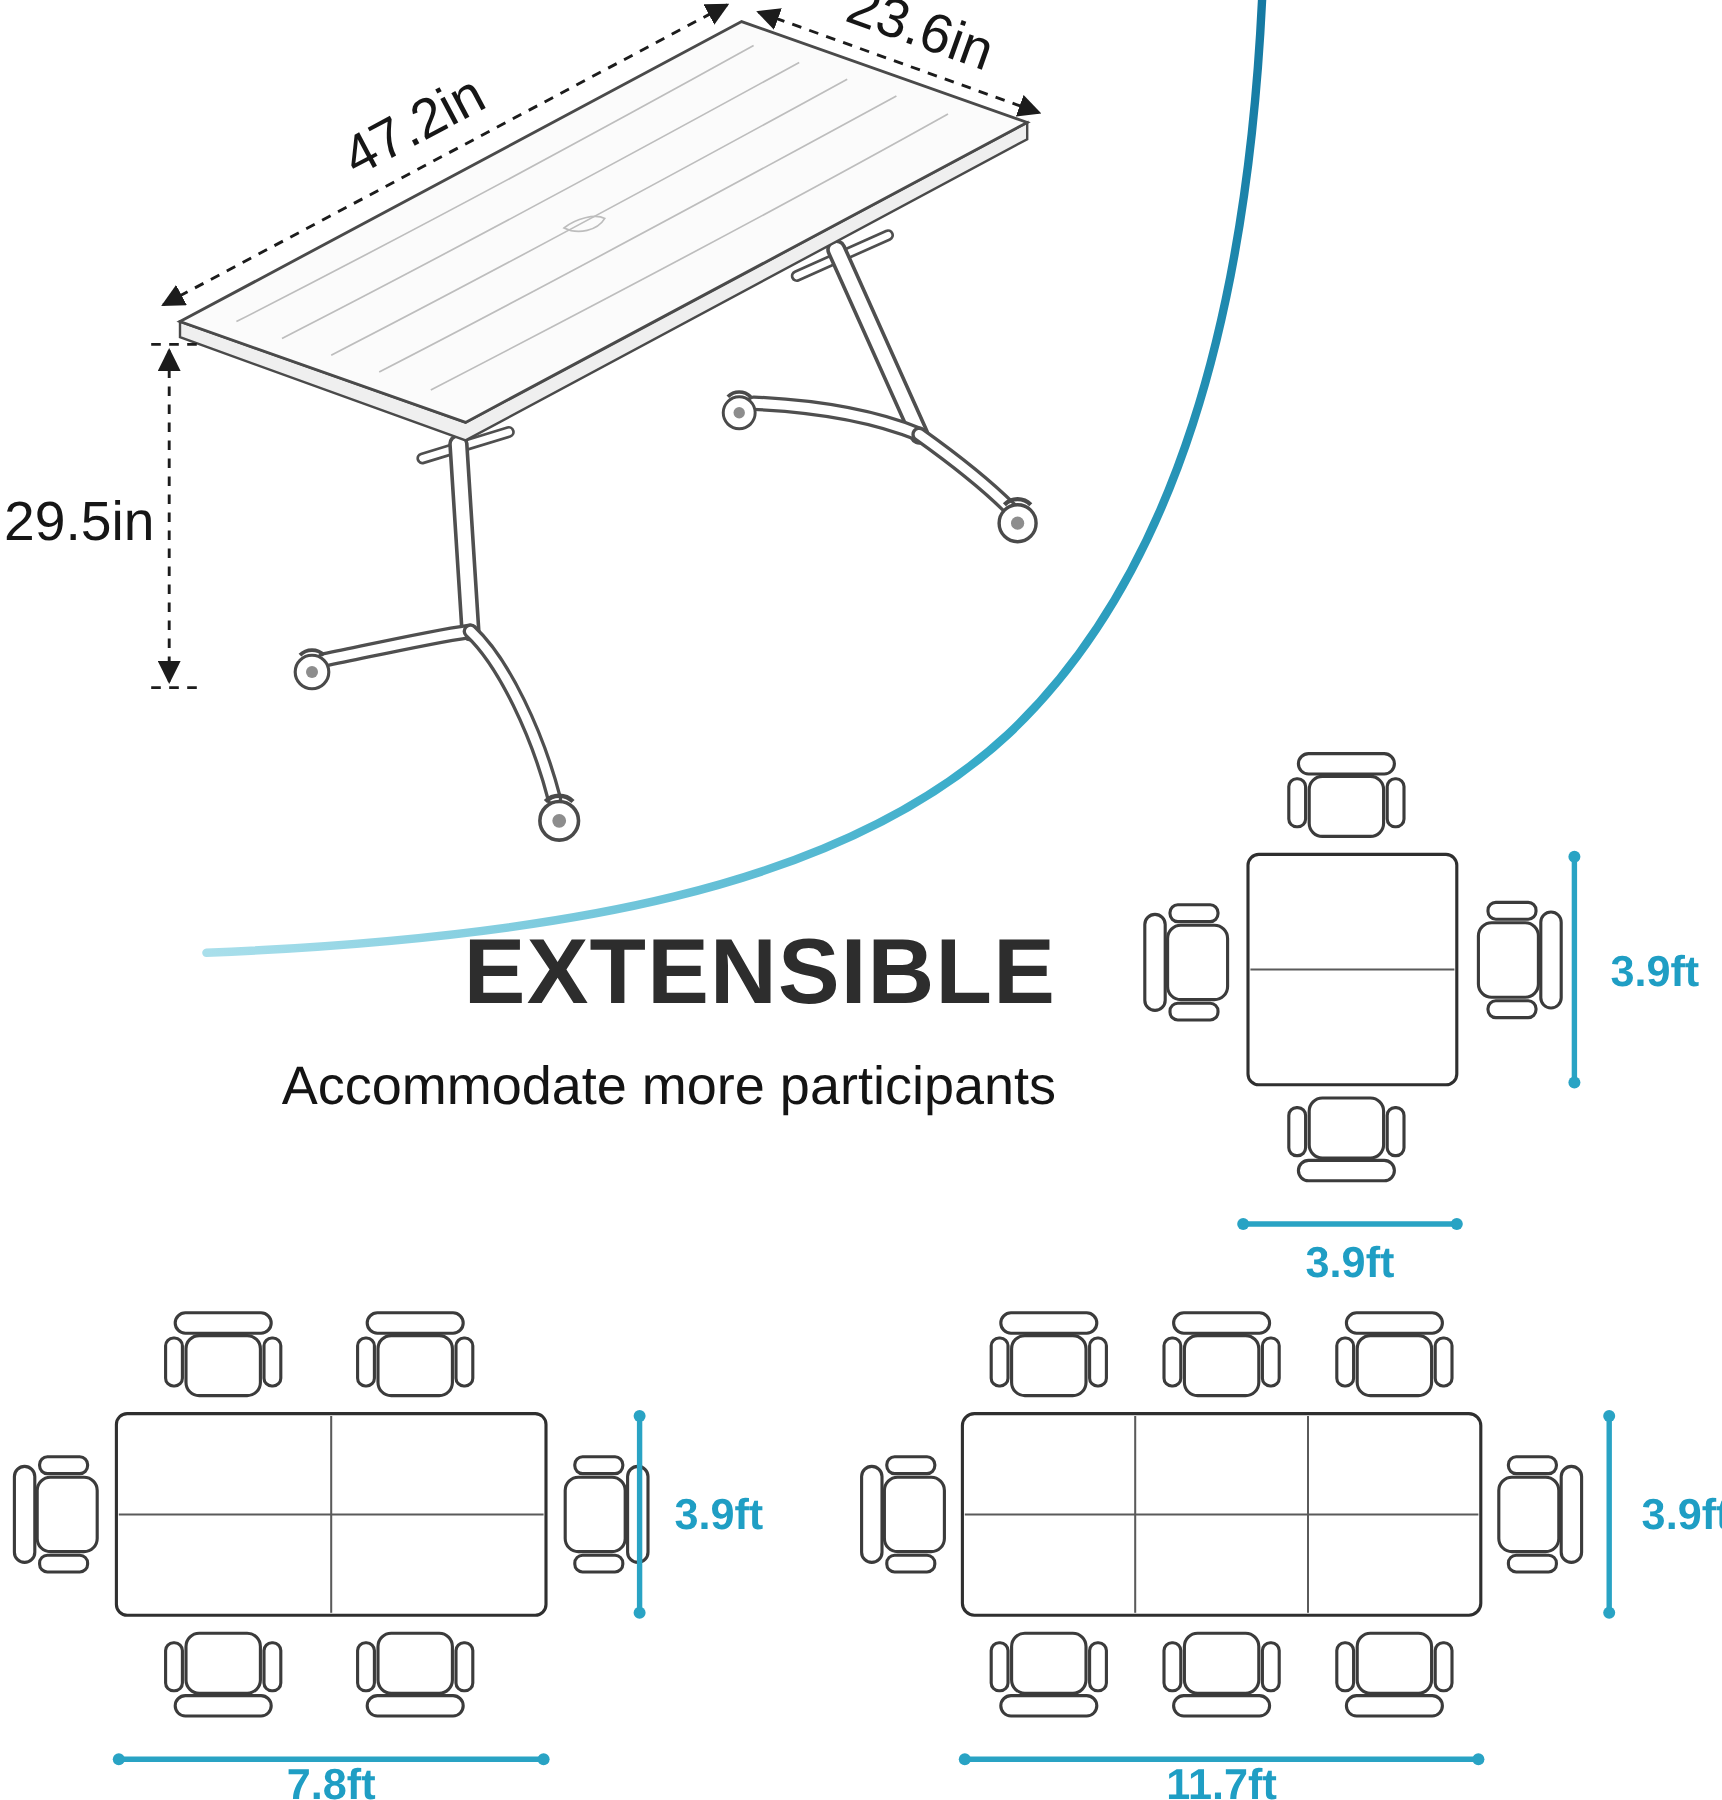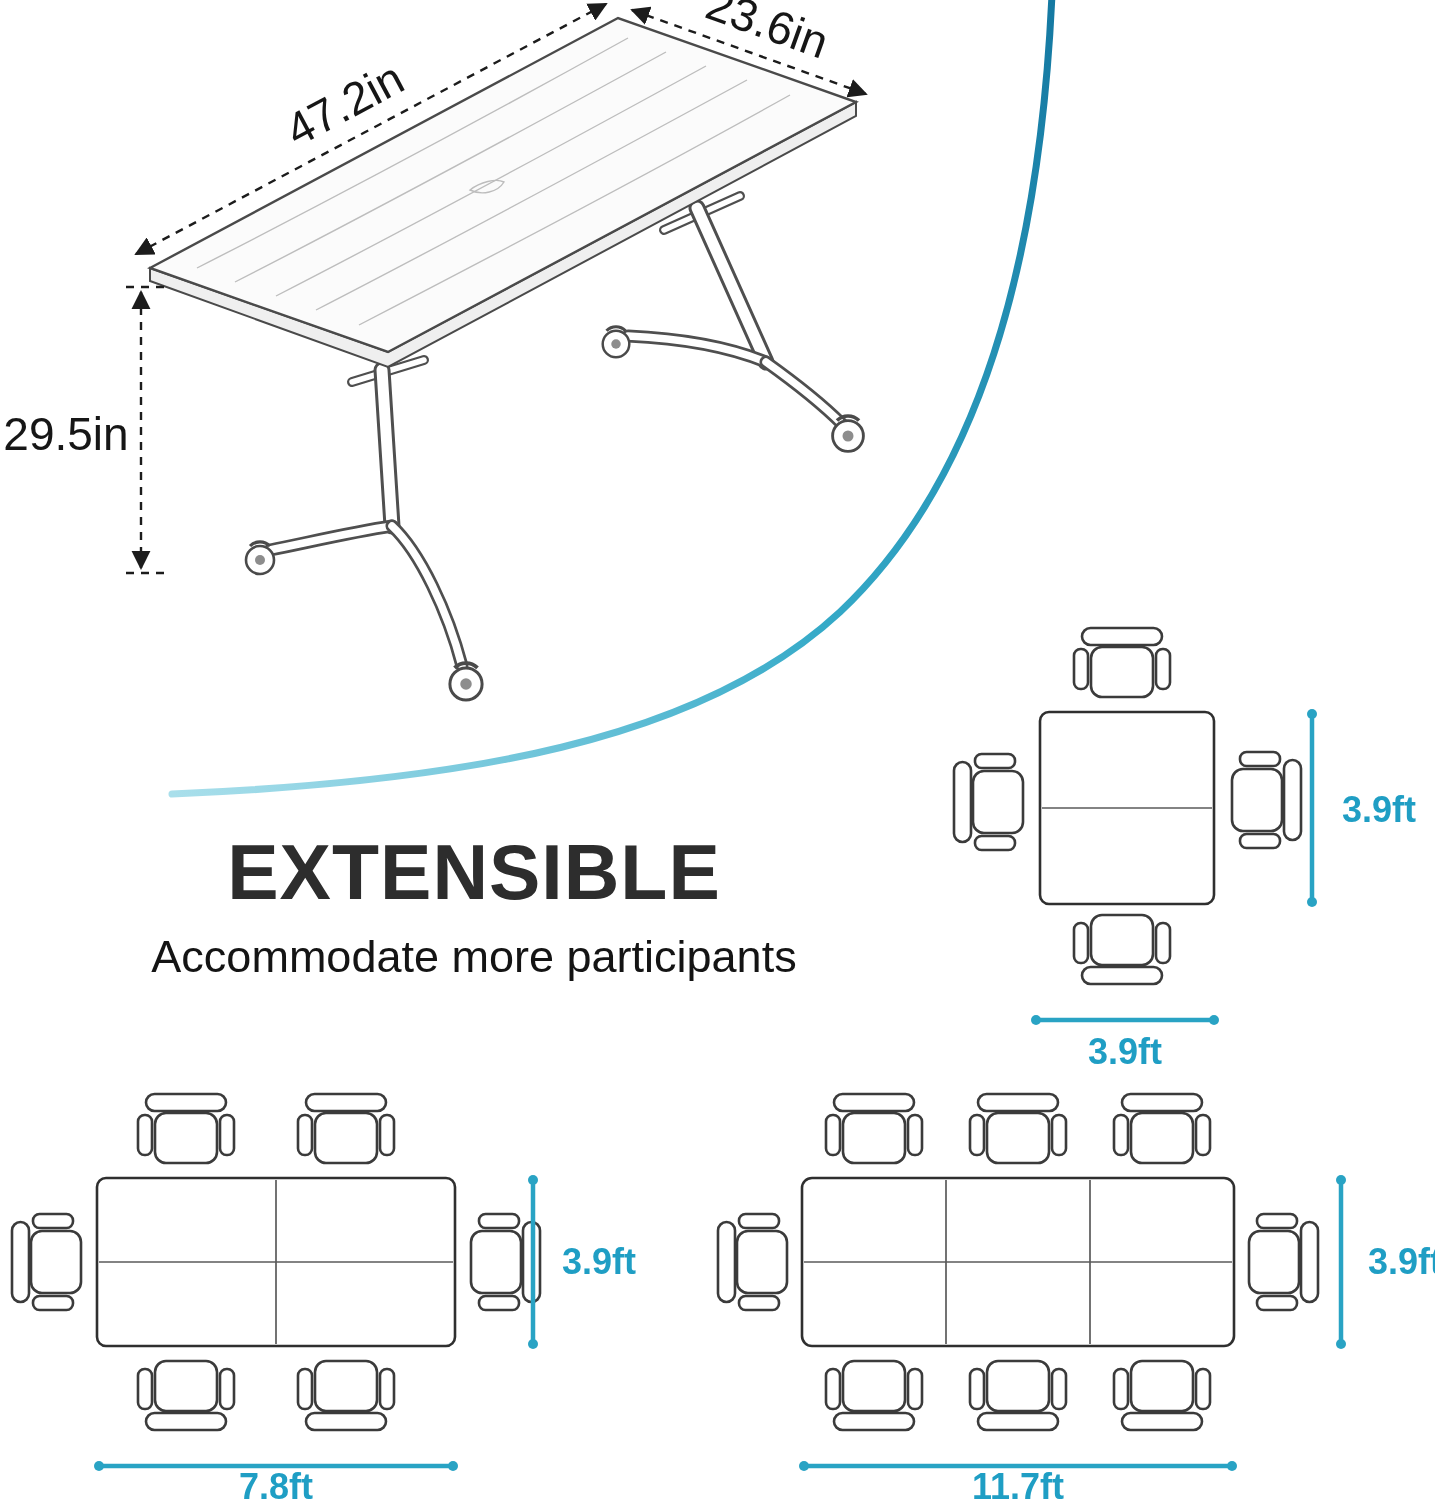--- a/index.html
+++ b/index.html
@@ -1,23 +1,23 @@
 <!DOCTYPE html>
 <html><head>
 <meta charset="utf-8">
 <style>
   html,body{margin:0;padding:0;background:#ffffff;}
   .canvas{
     position:relative;width:1435px;height:1500px;background:#ffffff;
     overflow:hidden;font-family:"Liberation Sans",sans-serif;
   }
   .canvas > svg{position:absolute;left:0;top:0;}
-  .headline{position:absolute;left:68px;top:828px;width:812px;text-align:center;color:#2d2d2d;}
+  .headline{position:absolute;left:68px;top:766px;width:812px;text-align:right;color:#2d2d2d;}
   .headline .h1{font-size:77px;font-weight:bold;line-height:1.15;letter-spacing:1px;white-space:nowrap;}
-  .headline .sub{font-size:45px;color:#141414;margin-top:14px;font-weight:400;white-space:nowrap;}
+  .headline .sub{font-size:45px;color:#141414;margin-top:24px;font-weight:400;white-space:nowrap;}
 
   
   .edge{fill:#fbfbfb;stroke:#4a4a4a;stroke-width:2.4;}
   .band{fill:#efefef;stroke:#4a4a4a;stroke-width:2;}
   .grain{fill:none;stroke:#bdbdbd;stroke-width:1.4;}
   .tube-d{stroke:#4f4f4f;stroke-width:17;fill:none;stroke-linecap:round;}
   .tube-w{stroke:#ffffff;stroke-width:11;fill:none;stroke-linecap:round;}
   .arm-d{stroke:#4f4f4f;stroke-width:13;fill:none;stroke-linecap:round;}
   .arm-w{stroke:#ffffff;stroke-width:7.5;fill:none;stroke-linecap:round;}
   .bar-d{stroke:#4f4f4f;stroke-width:10;fill:none;stroke-linecap:round;}

